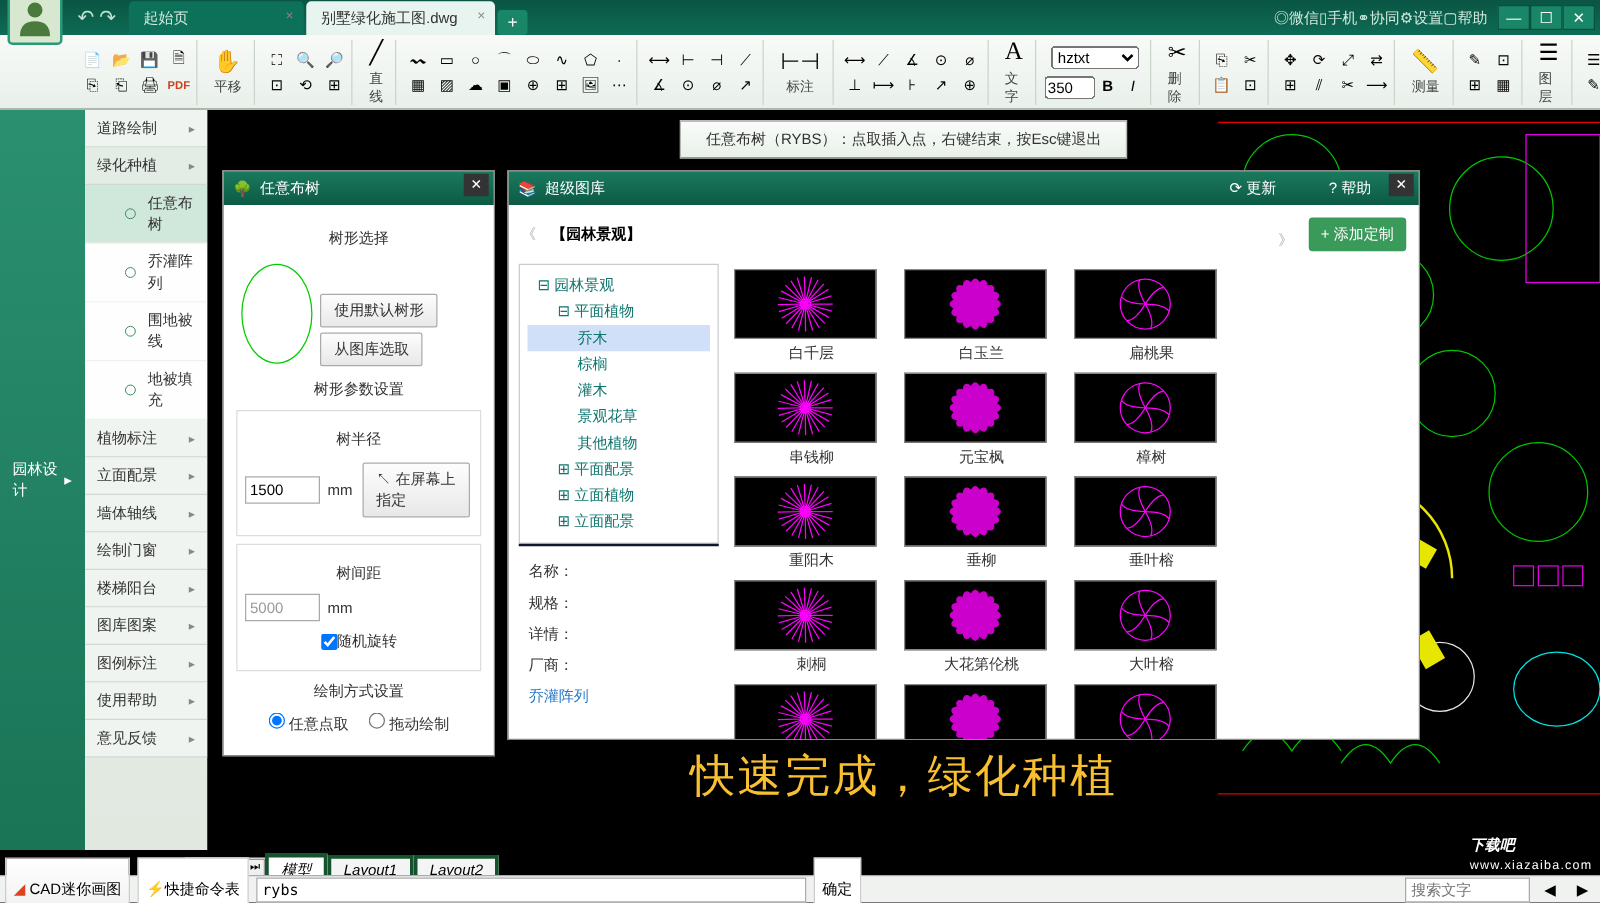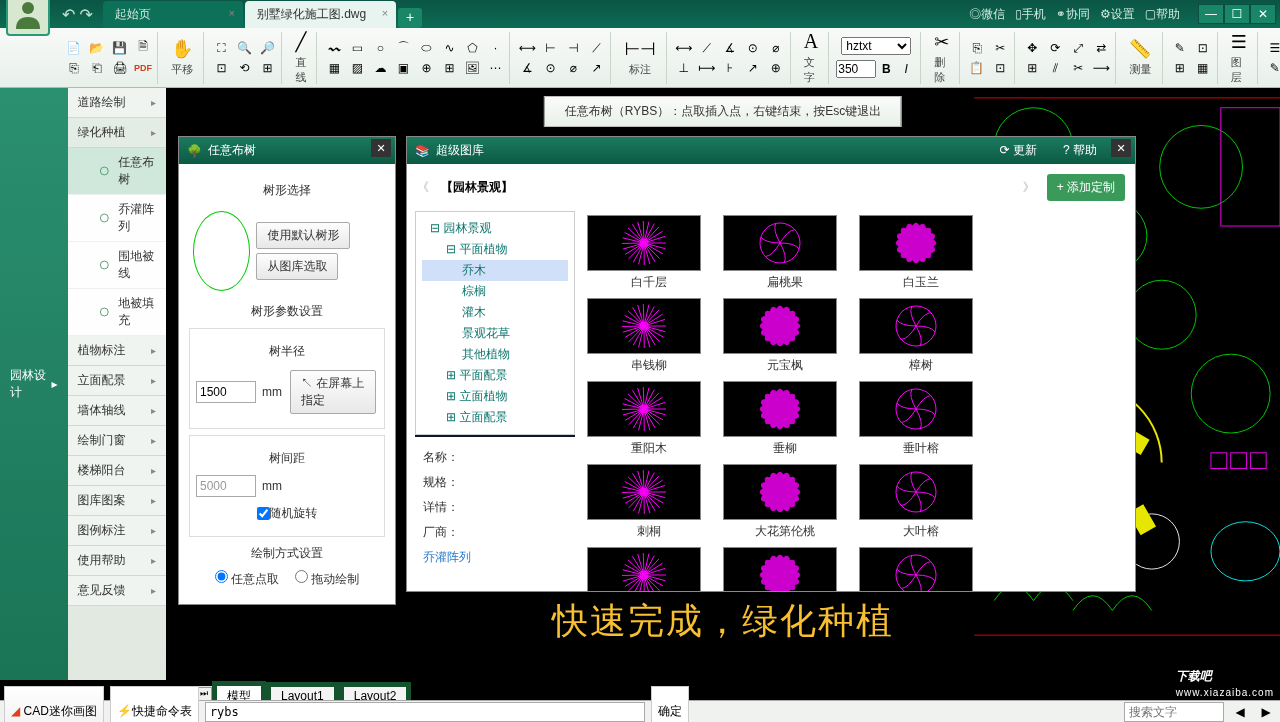--- a/index.html
+++ b/index.html
@@ -7,21 +7,21 @@
 .titlebar{height:28px;background:linear-gradient(180deg,#0a5544,#0d6b54);display:flex;align-items:center;color:#fff;position:relative}
 .avatar{width:44px;height:44px;background:#d8e8d0;border:2px solid #2a9977;border-radius:4px;margin:2px 6px;display:flex;align-items:center;justify-content:center;z-index:10;position:relative}
 .avatar svg{width:34px;height:34px}
 .nav-arrows{display:flex;gap:4px;margin-left:6px}
 .nav-arrow{color:#c0e0d0;font-size:16px;cursor:pointer}
 .tabs-bar{display:flex;margin-left:10px;height:28px;align-items:flex-end}
 .tab{padding:5px 30px 5px 12px;background:#0d7058;color:#d0e8de;border-radius:4px 4px 0 0;margin-right:2px;position:relative;min-width:140px;cursor:pointer}
 .tab.active{background:#e8f4ef;color:#333}
 .tab-close{position:absolute;right:8px;top:6px;color:#888;font-size:11px}
 .tab-add{width:24px;height:20px;background:#1a8668;color:#fff;text-align:center;border-radius:3px;cursor:pointer;line-height:18px;font-size:14px}
-.title-right{position:absolute;right:4px;top:0;display:flex;align-items:center;height:28px;gap:10px;color:#d0e8de}
+.title-right{position:absolute;right:4px;top:0;display:flex;align-items:center;height:28px;color:#d0e8de}
 .title-right span{cursor:pointer}
 .win-btns{display:flex;gap:0;margin-left:8px}
 .win-btn{width:26px;height:20px;background:#1a8668;color:#fff;text-align:center;line-height:18px;cursor:pointer;border:1px solid #0a5040}
 .toolbar{height:60px;background:linear-gradient(180deg,#f8faf8,#e8f0ea);border-bottom:1px solid #aabbaa;display:flex;align-items:center;padding-left:60px;gap:3px}
 .tool-group{display:flex;flex-direction:column;align-items:center;padding:0 4px;border-right:1px solid #cad5ca;height:52px;justify-content:center}
 .tool-row{display:flex;gap:3px}
 .tool-btn{width:20px;height:20px;display:flex;align-items:center;justify-content:center;cursor:pointer;border-radius:2px}
 .tool-label{font-size:11px;color:#444;margin-top:2px}
 .tool-large{display:flex;flex-direction:column;align-items:center;padding:2px 6px;cursor:pointer}
 .main{display:flex;height:592px;position:relative}
@@ -60,30 +60,30 @@
 .thumb-img{width:114px;height:56px;background:#000;border:1px solid #888;display:flex;align-items:center;justify-content:center;cursor:pointer}
 .thumb-label{padding:3px;color:#333}
 .info-box{border-top:2px solid #0f172a;margin:0 8px;padding:8px;width:160px}
 .info-row{padding:4px 0;color:#333}
 .more-link{color:#2a7ac8;cursor:pointer}
 .tree-info-col{display:flex;flex-direction:column}
 .promo{position:absolute;bottom:34px;left:50%;transform:translateX(-50%);color:#f8c030;font-size:36px;font-weight:400;z-index:15;letter-spacing:2px}
 .layout-tabs{position:absolute;bottom:16px;left:148px;height:20px;background:#e0e4e0;display:flex;align-items:center;z-index:10}
 .lt-btns{display:flex}
 .lt-btn{width:16px;height:18px;border:1px solid #999;background:#f0f0f0;font-size:9px;text-align:center;cursor:pointer}
-.lt-tab{padding:2px 10px;border:5px solid #14532d;background:#f4f4f4;cursor:pointer;}
+.lt-tab{padding:2px 10px;border:3px solid #14532d;background:#f4f4f4;cursor:pointer;font-style:italic}
 .lt-tab.active{background:#fff}
 .statusbar{position:absolute;bottom:0;left:0;right:0;height:22px;background:#f0f2f0;border-top:1px solid #aaa;display:flex;align-items:center;gap:6px;padding:0 4px;z-index:10}
 .status-item{padding:16px 6px;border:1px solid #ccc;background:#fff;cursor:pointer}
 .cmd-input{flex:0 0 440px;padding:2px 4px;border:1px solid #aaa;background:#fff;font-family:monospace}
 .search-input{width:100px;padding:2px 4px;border:1px solid #aaa}
 .watermark{position:absolute;bottom:24px;right:6px;color:#fff;font-size:28px;font-weight:bold;z-index:30;font-style:italic;text-shadow:2px 2px 0 #000}
 .watermark small{display:block;font-size:10px;font-style:normal;font-weight:normal;letter-spacing:1px}
 .cad-bg{position:absolute;inset:0;opacity:0.9}
-.flex-row{display:flex;align-items:center}
+.flex-row{display:flex;align-items:flex-end}
 .checkbox-row{display:flex;align-items:center;justify-content:center;gap:0;margin:8px 0}
 .radio-row{display:flex;justify-content:center;gap:16px;margin:6px 0}
 </style>
 </head>
 <body>
 
 <div class="titlebar">
   <div class="avatar">
     <svg viewBox="0 0 34 34">
         <circle cx="17" cy="11" r="6" fill="#4a7a3c"></circle>
@@ -442,21 +442,21 @@
           <label><input type="radio" name="dm" style=""> <span>拖动绘制</span></label>
         </div>
       </div>
     </div>
 
     <div class="panel2">
       <div class="panel-title">
           <span>📚</span>
           <span>超级图库</span>
         <div style="flex:1"></div>
-        <span style="margin-right:20px">⟳ <span>更新</span></span>
+        <span style="margin-right:36px">⟳ <span>更新</span></span>
         <span style="margin-right:30px">? <span>帮助</span></span>
         <span class="panel-close">✕</span>
       </div>
       <div class="breadcrumb">
         <div class="flex-row" style="gap:12px">
             <span style="color:#aaa">《</span>
             <b>【园林景观】</b>
           </div>
         <div class="flex-row" style="gap:12px">
             <span style="color:#aaa">》</span>
@@ -519,49 +519,49 @@
                         <line x1="28" y1="28" x2="48.99658707468639" y2="21.43164166514094"></line>
                       </g>
                     </g>
                   </svg>
                 </div>
                 <div class="thumb-label">白千层</div>
               </div>
               <div class="thumb">
                 <div class="thumb-img">
                   <svg width="56" height="56" viewBox="0 0 56 56">
-                    <g stroke="#f0f" fill="none">
-                      <circle cx="28" cy="28" r="20"></circle>
-                      <path d="M28 28 Q43 28 47.10672978251212 33.91040413322679"></path>
-                      <path d="M28 28 Q35.463565718375904 41.01134838391025 32.38013374186083 47.514467156533186"></path>
-                      <path d="M28 28 Q20.427308431002135 40.94814049973311 13.252125689175092 41.509263611023016"></path>
-                      <path d="M28 28 Q13.00053012292987 27.873891289492764 8.943635708113906 21.929169745831413"></path>
-                      <path d="M28 28 Q20.646087679889508 14.926363413796178 23.784084011384408 8.44939764669806"></path>
-                      <path d="M28 28 Q35.68128215862761 15.11598259860112 42.860928819328194 14.61520285447476"></path>
-                    </g>
-                  </svg>
-                </div>
-                <div class="thumb-label">扁桃果</div>
-              </div>
-              <div class="thumb">
-                <div class="thumb-img">
-                  <svg width="56" height="56" viewBox="0 0 56 56">
                     <g stroke="#f0f" fill="#f0f" opacity="0.8">
                       <ellipse cx="28" cy="28" rx="20" ry="6" transform="rotate(0 28 28)"></ellipse>
                       <ellipse cx="28" cy="28" rx="20" ry="6" transform="rotate(22.5 28 28)"></ellipse>
                       <ellipse cx="28" cy="28" rx="20" ry="6" transform="rotate(45 28 28)"></ellipse>
                       <ellipse cx="28" cy="28" rx="20" ry="6" transform="rotate(67.5 28 28)"></ellipse>
                       <ellipse cx="28" cy="28" rx="20" ry="6" transform="rotate(90 28 28)"></ellipse>
                       <ellipse cx="28" cy="28" rx="20" ry="6" transform="rotate(112.5 28 28)"></ellipse>
                       <ellipse cx="28" cy="28" rx="20" ry="6" transform="rotate(135 28 28)"></ellipse>
                       <ellipse cx="28" cy="28" rx="20" ry="6" transform="rotate(157.5 28 28)"></ellipse>
                     </g>
                   </svg>
                 </div>
                 <div class="thumb-label">白玉兰</div>
+              </div>
+              <div class="thumb">
+                <div class="thumb-img">
+                  <svg width="56" height="56" viewBox="0 0 56 56">
+                    <g stroke="#f0f" fill="none">
+                      <circle cx="28" cy="28" r="20"></circle>
+                      <path d="M28 28 Q43 28 47.10672978251212 33.91040413322679"></path>
+                      <path d="M28 28 Q35.463565718375904 41.01134838391025 32.38013374186083 47.514467156533186"></path>
+                      <path d="M28 28 Q20.427308431002135 40.94814049973311 13.252125689175092 41.509263611023016"></path>
+                      <path d="M28 28 Q13.00053012292987 27.873891289492764 8.943635708113906 21.929169745831413"></path>
+                      <path d="M28 28 Q20.646087679889508 14.926363413796178 23.784084011384408 8.44939764669806"></path>
+                      <path d="M28 28 Q35.68128215862761 15.11598259860112 42.860928819328194 14.61520285447476"></path>
+                    </g>
+                  </svg>
+                </div>
+                <div class="thumb-label">扁桃果</div>
               </div>
             </div>
             <div class="thumb-row">
               <div class="thumb">
                 <div class="thumb-img">
                   <svg width="56" height="56" viewBox="0 0 56 56">
                     <g stroke="#f0f" fill="none">
                       <circle cx="28" cy="28" r="4"></circle>
                       <g>
                         <line x1="28" y1="28" x2="50" y2="28"></line>

